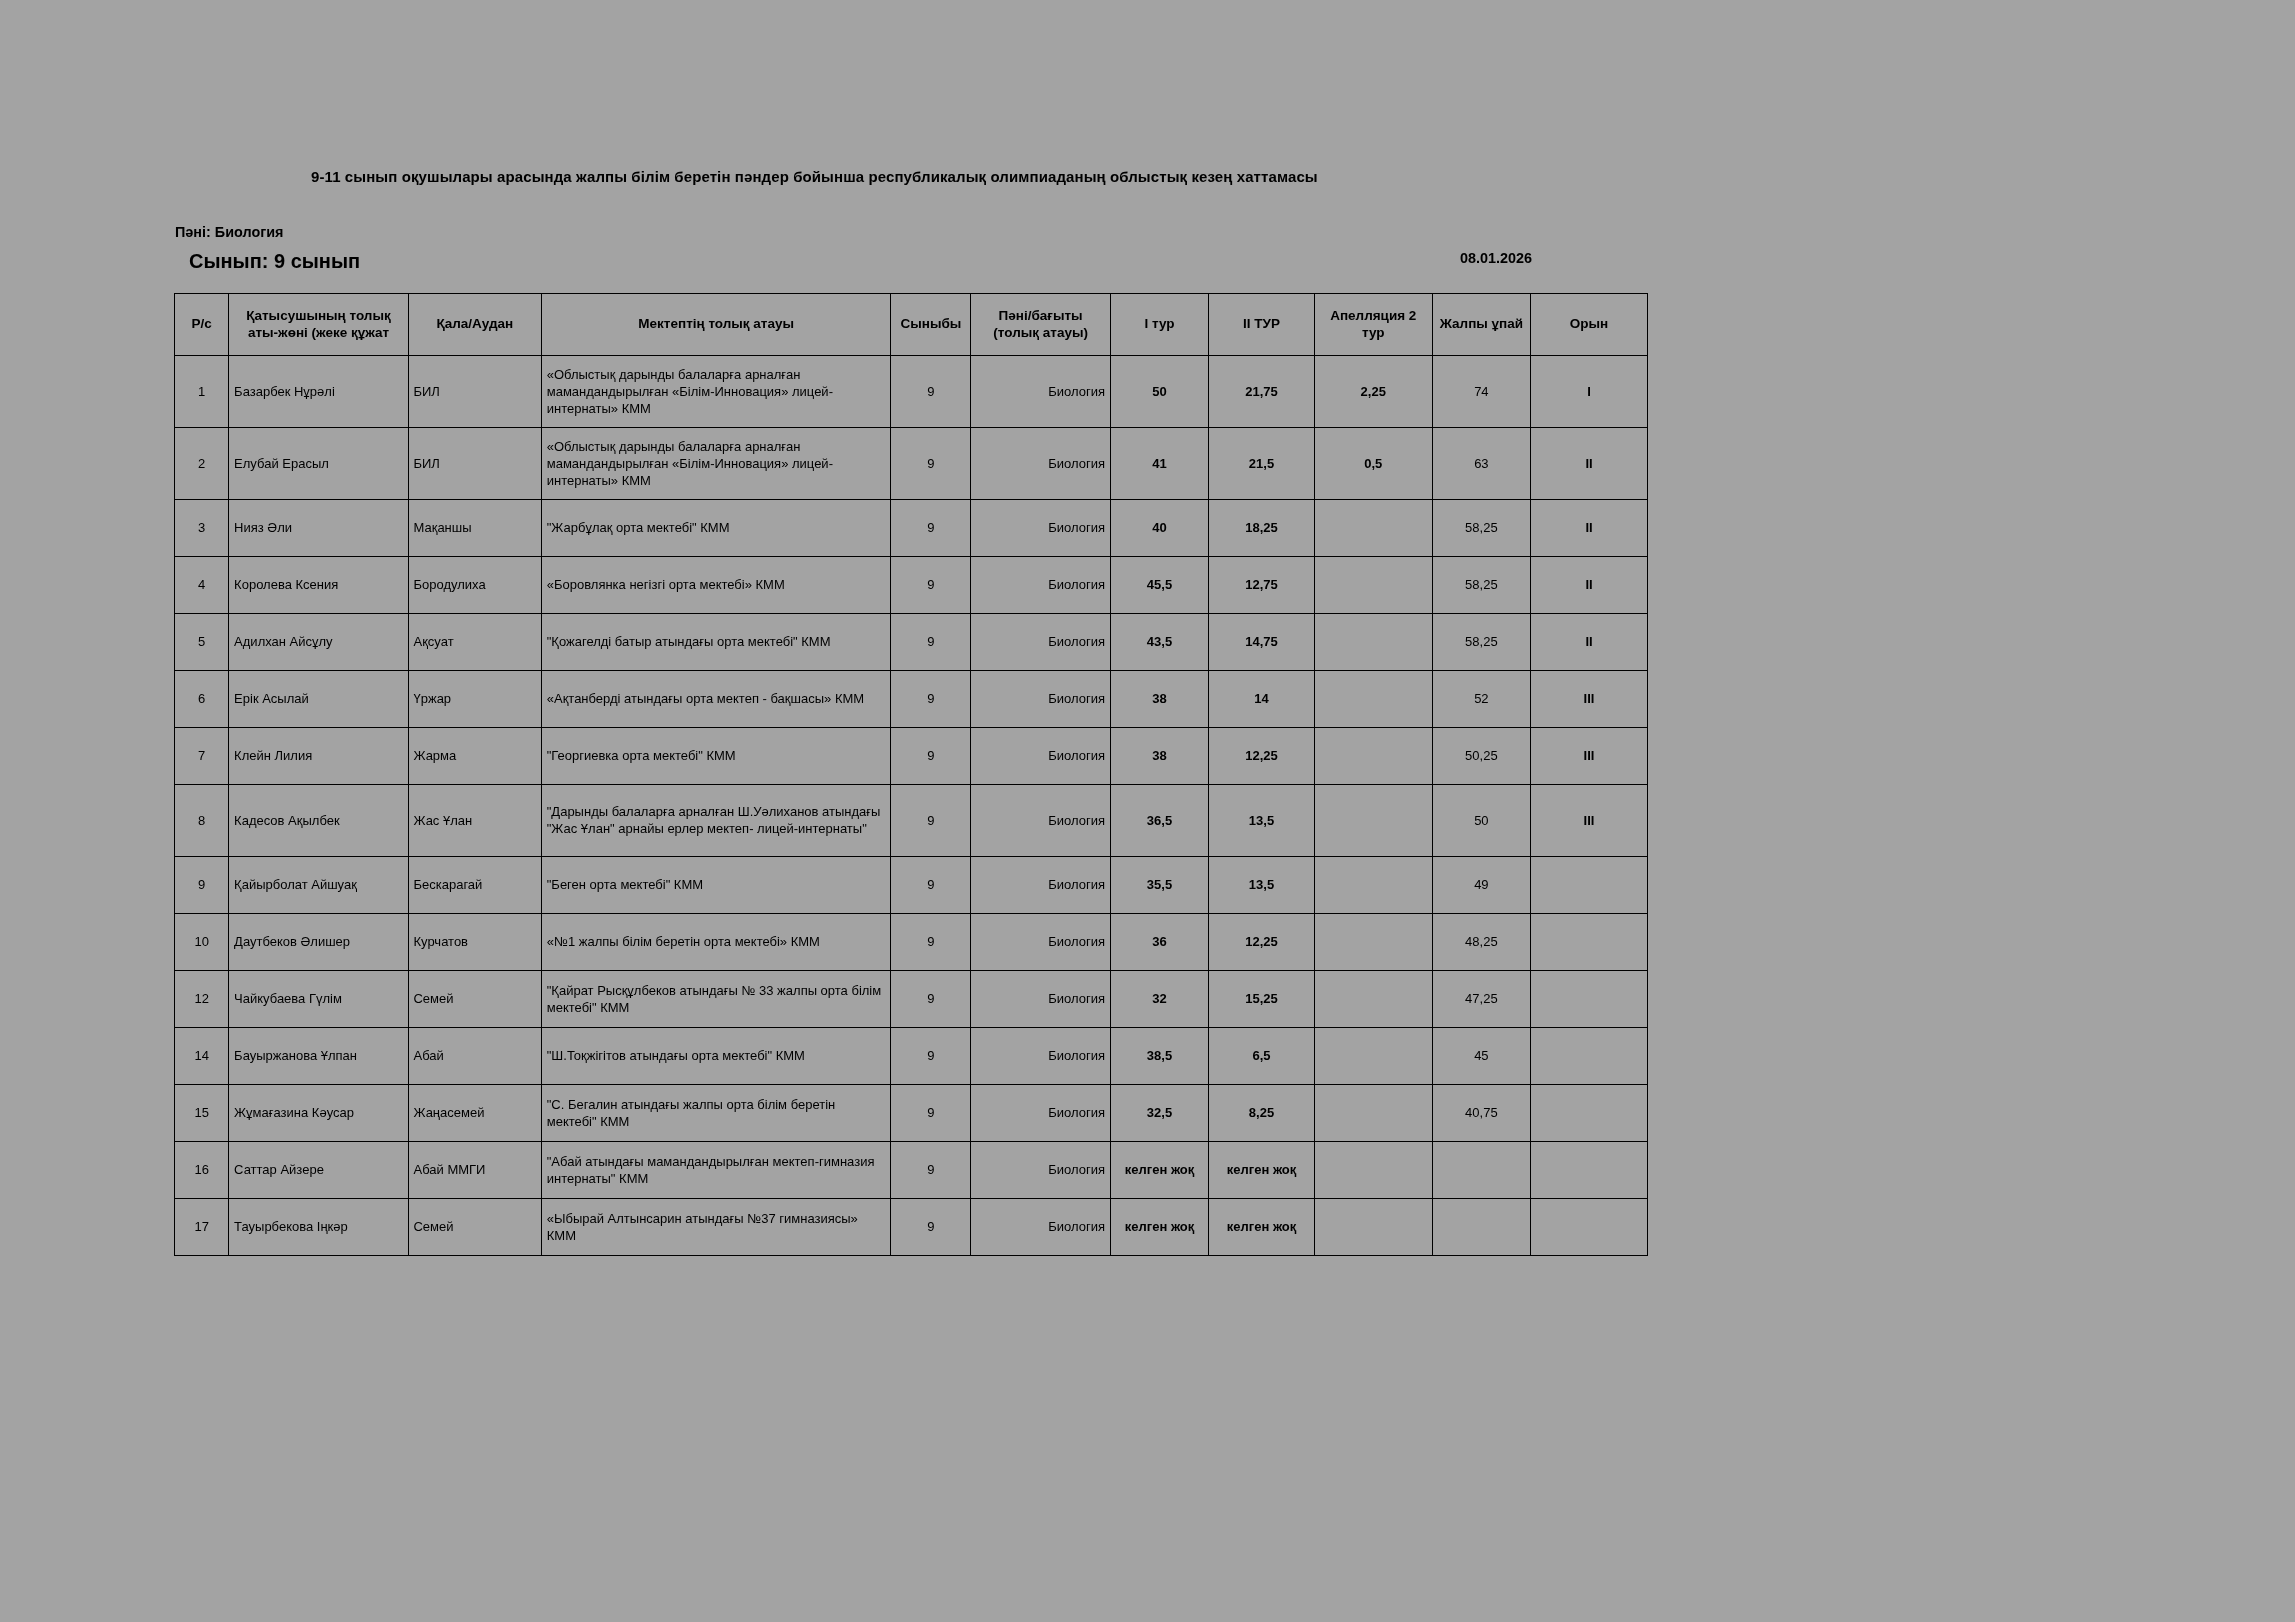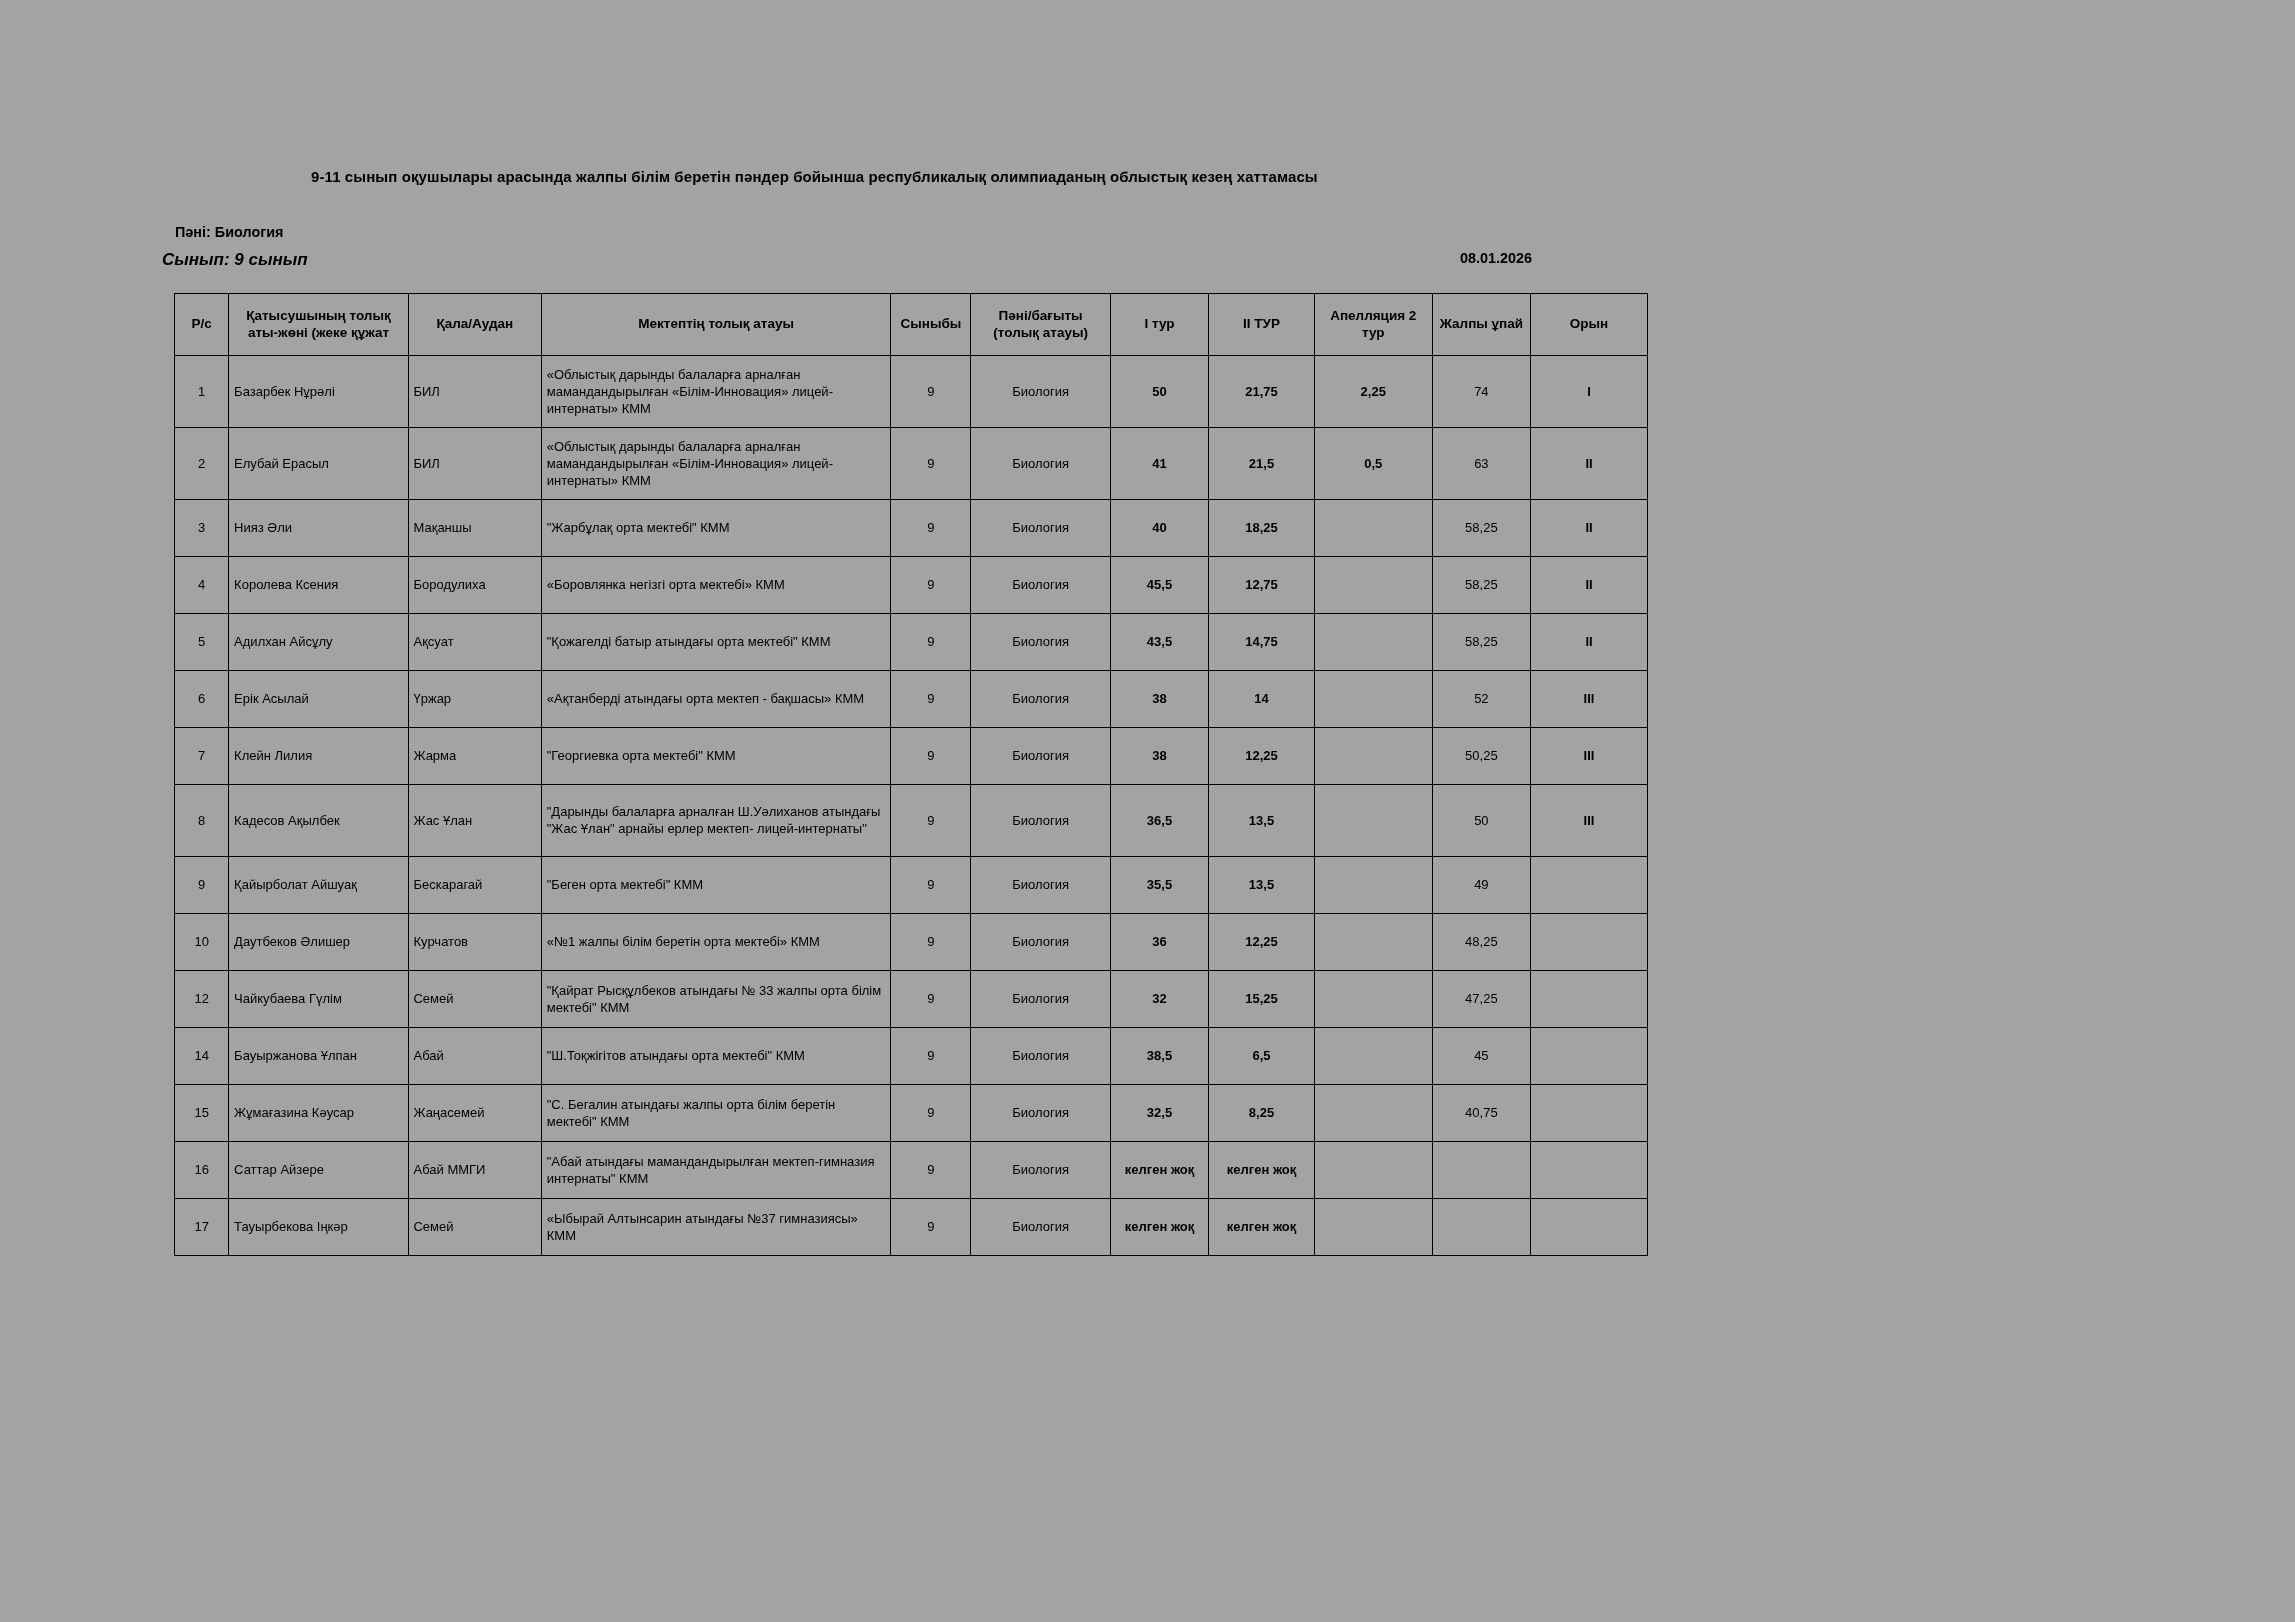--- a/index.html
+++ b/index.html
@@ -33,25 +33,24 @@
   }
   .meta-subject {
     position: absolute;
     left: 175px;
     top: 224px;
     font-size: 14.4px;
     font-weight: bold;
   }
   .meta-class {
     position: absolute;
-    left: 162px;
+    left: 189px;
     top: 250px;
-    font-size: 17px;
-    font-weight: bold;
-    font-style: italic;
+    font-size: 20px;
+    font-weight: bold;
   }
   .meta-date {
     position: absolute;
     left: 1460px;
     top: 250px;
     font-size: 14.4px;
     font-weight: bold;
   }
   table.main {
     position: absolute;
@@ -86,21 +85,21 @@
   col.c-tour2  { width: 103px; }
   col.c-appeal { width: 115px; }
   col.c-total  { width: 96px; }
   col.c-place  { width: 114px; }
 
   td.num      { text-align: center; }
   td.name     { text-align: left; }
   td.city     { text-align: left; }
   td.school   { text-align: left; }
   td.cls      { text-align: center; }
-  td.subject  { text-align: center; }
+  td.subject  { text-align: right; }
   td.tour1    { text-align: center; font-weight: bold; }
   td.tour2    { text-align: center; font-weight: bold; }
   td.appeal   { text-align: center; font-weight: bold; }
   td.total    { text-align: center; font-weight: normal; }
   td.place    { text-align: center; font-weight: bold; }
 
   tbody tr { height: 57px; }
   tbody tr.tall { height: 72px; }
 </style>
 </head>

